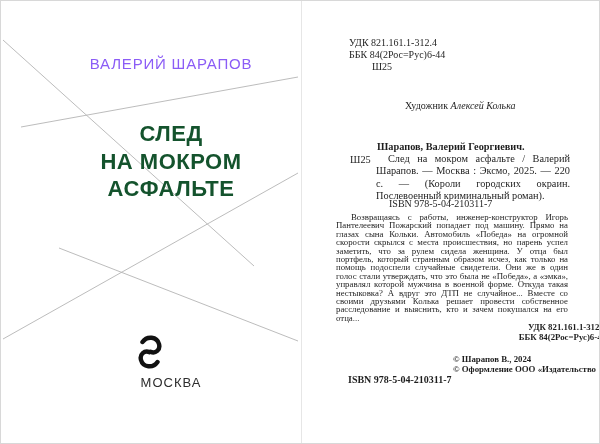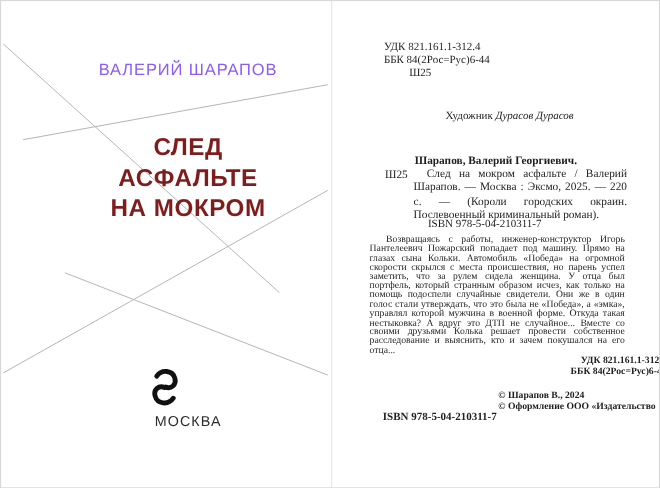--- a/index.html
+++ b/index.html
@@ -11,21 +11,21 @@
   .gutter{position:absolute;left:300px;top:0;bottom:0;width:1px;background:#e6e6e6;}
   .page{position:absolute;top:0;width:340px;height:442px;}
   .page-left{left:0;font-family:"Liberation Sans", sans-serif;}
   .page-right{left:300px;}
   .decor-lines{position:absolute;left:0;top:0;width:300px;height:442px;}
 
   
   .author{position:absolute;top:54px;left:0;width:100%;text-align:center;
     font-size:15px;font-weight:400;letter-spacing:.8px;color:#8b5cf6;}
   .book-title{position:absolute;top:119px;left:0;width:100%;text-align:center;
-    font-size:22px;line-height:27.5px;font-weight:700;letter-spacing:.5px;color:#7f1d1d;}
+    font-size:22px;line-height:27.5px;font-weight:700;letter-spacing:.5px;color:#14532d;}
   .logo{position:absolute;left:133px;top:334px;width:32px;height:34px;}
   .city{position:absolute;top:374px;left:0;width:100%;text-align:center;
     font-size:13px;letter-spacing:1px;color:#2d2d2d;}
 
   
   .udk-top{position:absolute;left:48px;top:36px;font-size:10px;line-height:12px;}
   .udk-top .index-line{margin-left:23px;}
   .artist{position:absolute;left:104px;top:99px;font-size:10px;}
   .artist .artist-name{font-style:italic;}
   .bib-head{position:absolute;left:76px;top:140px;font-size:10.3px;font-weight:700;}
@@ -52,43 +52,43 @@
       <line x1="2" y1="39" x2="253" y2="265" stroke="#b4b4b4" stroke-width="0.9"></line>
       <line x1="20" y1="126" x2="297" y2="76" stroke="#b4b4b4" stroke-width="0.9"></line>
       <line x1="297" y1="172" x2="2" y2="338" stroke="#b4b4b4" stroke-width="0.9"></line>
       <line x1="58" y1="247" x2="297" y2="340" stroke="#b4b4b4" stroke-width="0.9"></line>
     </svg>
 
     <div class="author">ВАЛЕРИЙ ШАРАПОВ</div>
 
     <div class="book-title">
       <div>СЛЕД</div>
+      <div>НА МОКРОМ</div>
       <div>АСФАЛЬТЕ</div>
-      <div>НА МОКРОМ</div>
     </div>
 
     <svg class="logo" viewBox="0 0 32 34">
       <path d="M 8.5,7 C 13,0.5 23,1.5 25,9 C 26.6,14.8 21.5,19 16.5,16.8" fill="none" stroke="#111" stroke-width="4.4" stroke-linecap="round"></path>
       <path d="M 23.5,27 C 19,33.5 9,32.5 7,25 C 5.4,19.2 10.5,15 15.5,17.2" fill="none" stroke="#111" stroke-width="4.4" stroke-linecap="round"></path>
     </svg>
 
     <div class="city">МОСКВА</div>
   </div>
 
   <div class="page page-right">
 
     <div class="udk-top">
       <div>УДК 821.161.1-312.4</div>
       <div>ББК 84(2Рос=Рус)6-44</div>
       <div class="index-line">Ш25</div>
     </div>
 
     <div class="artist">
       <span>Художник</span>
-      <span class="artist-name">Дурасов Дурасов</span>
+      <span class="artist-name">Алексей Колька</span>
     </div>
 
     <div class="bib-head">Шарапов, Валерий Георгиевич.</div>
     <div class="bib-index">Ш25</div>
     <div class="bib-entry">След на мокром асфальте / Валерий Шарапов. — Москва : Эксмо, 2025. — 220 с. — (Короли городских окраин. Послевоенный криминальный роман).</div>
 
     <div class="isbn-mid">ISBN 978-5-04-210311-7</div>
 
     <div class="annotation">Возвращаясь с работы, инженер-конструктор Игорь Пантелеевич Пожарский попадает под машину. Прямо на глазах сына Кольки. Автомобиль «Победа» на огромной скорости скрылся с места происшествия, но парень успел заметить, что за рулем сидела женщина. У отца был портфель, который странным образом исчез, как только на помощь подоспели случайные свидетели. Они же в один голос стали утверждать, что это была не «Победа», а «эмка», управлял которой мужчина в военной форме. Откуда такая нестыковка? А вдруг это ДТП не случайное... Вместе со своими друзьями Колька решает провести собственное расследование и выяснить, кто и зачем покушался на его отца...</div>
 

